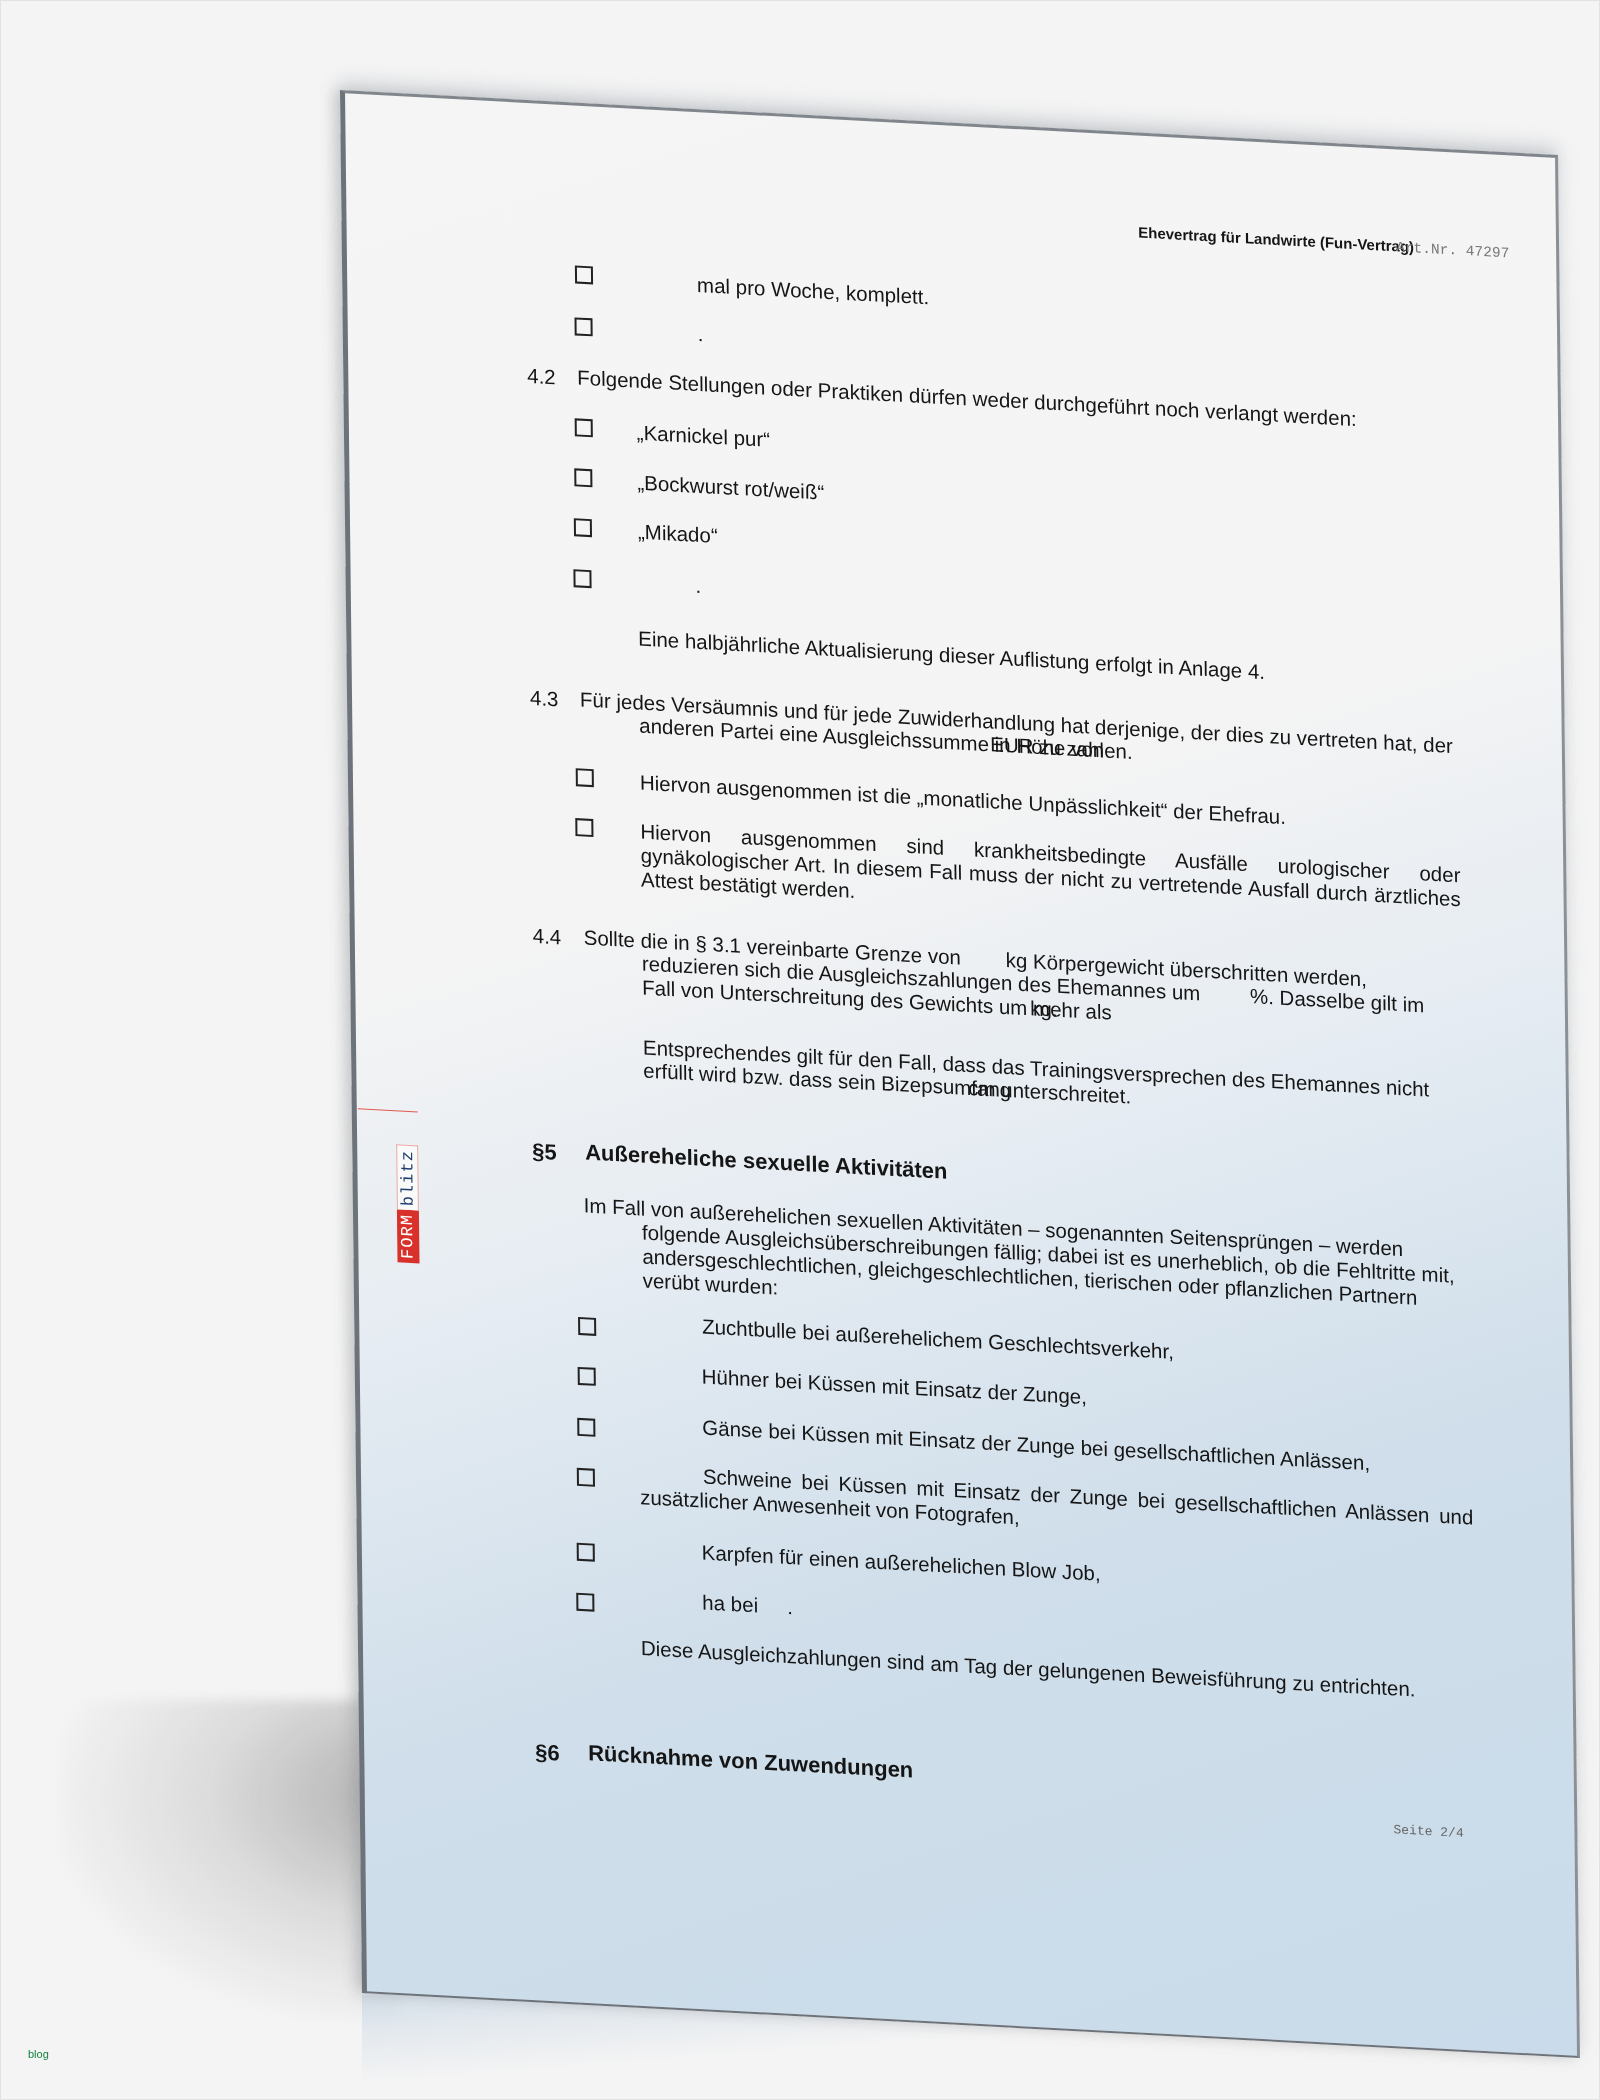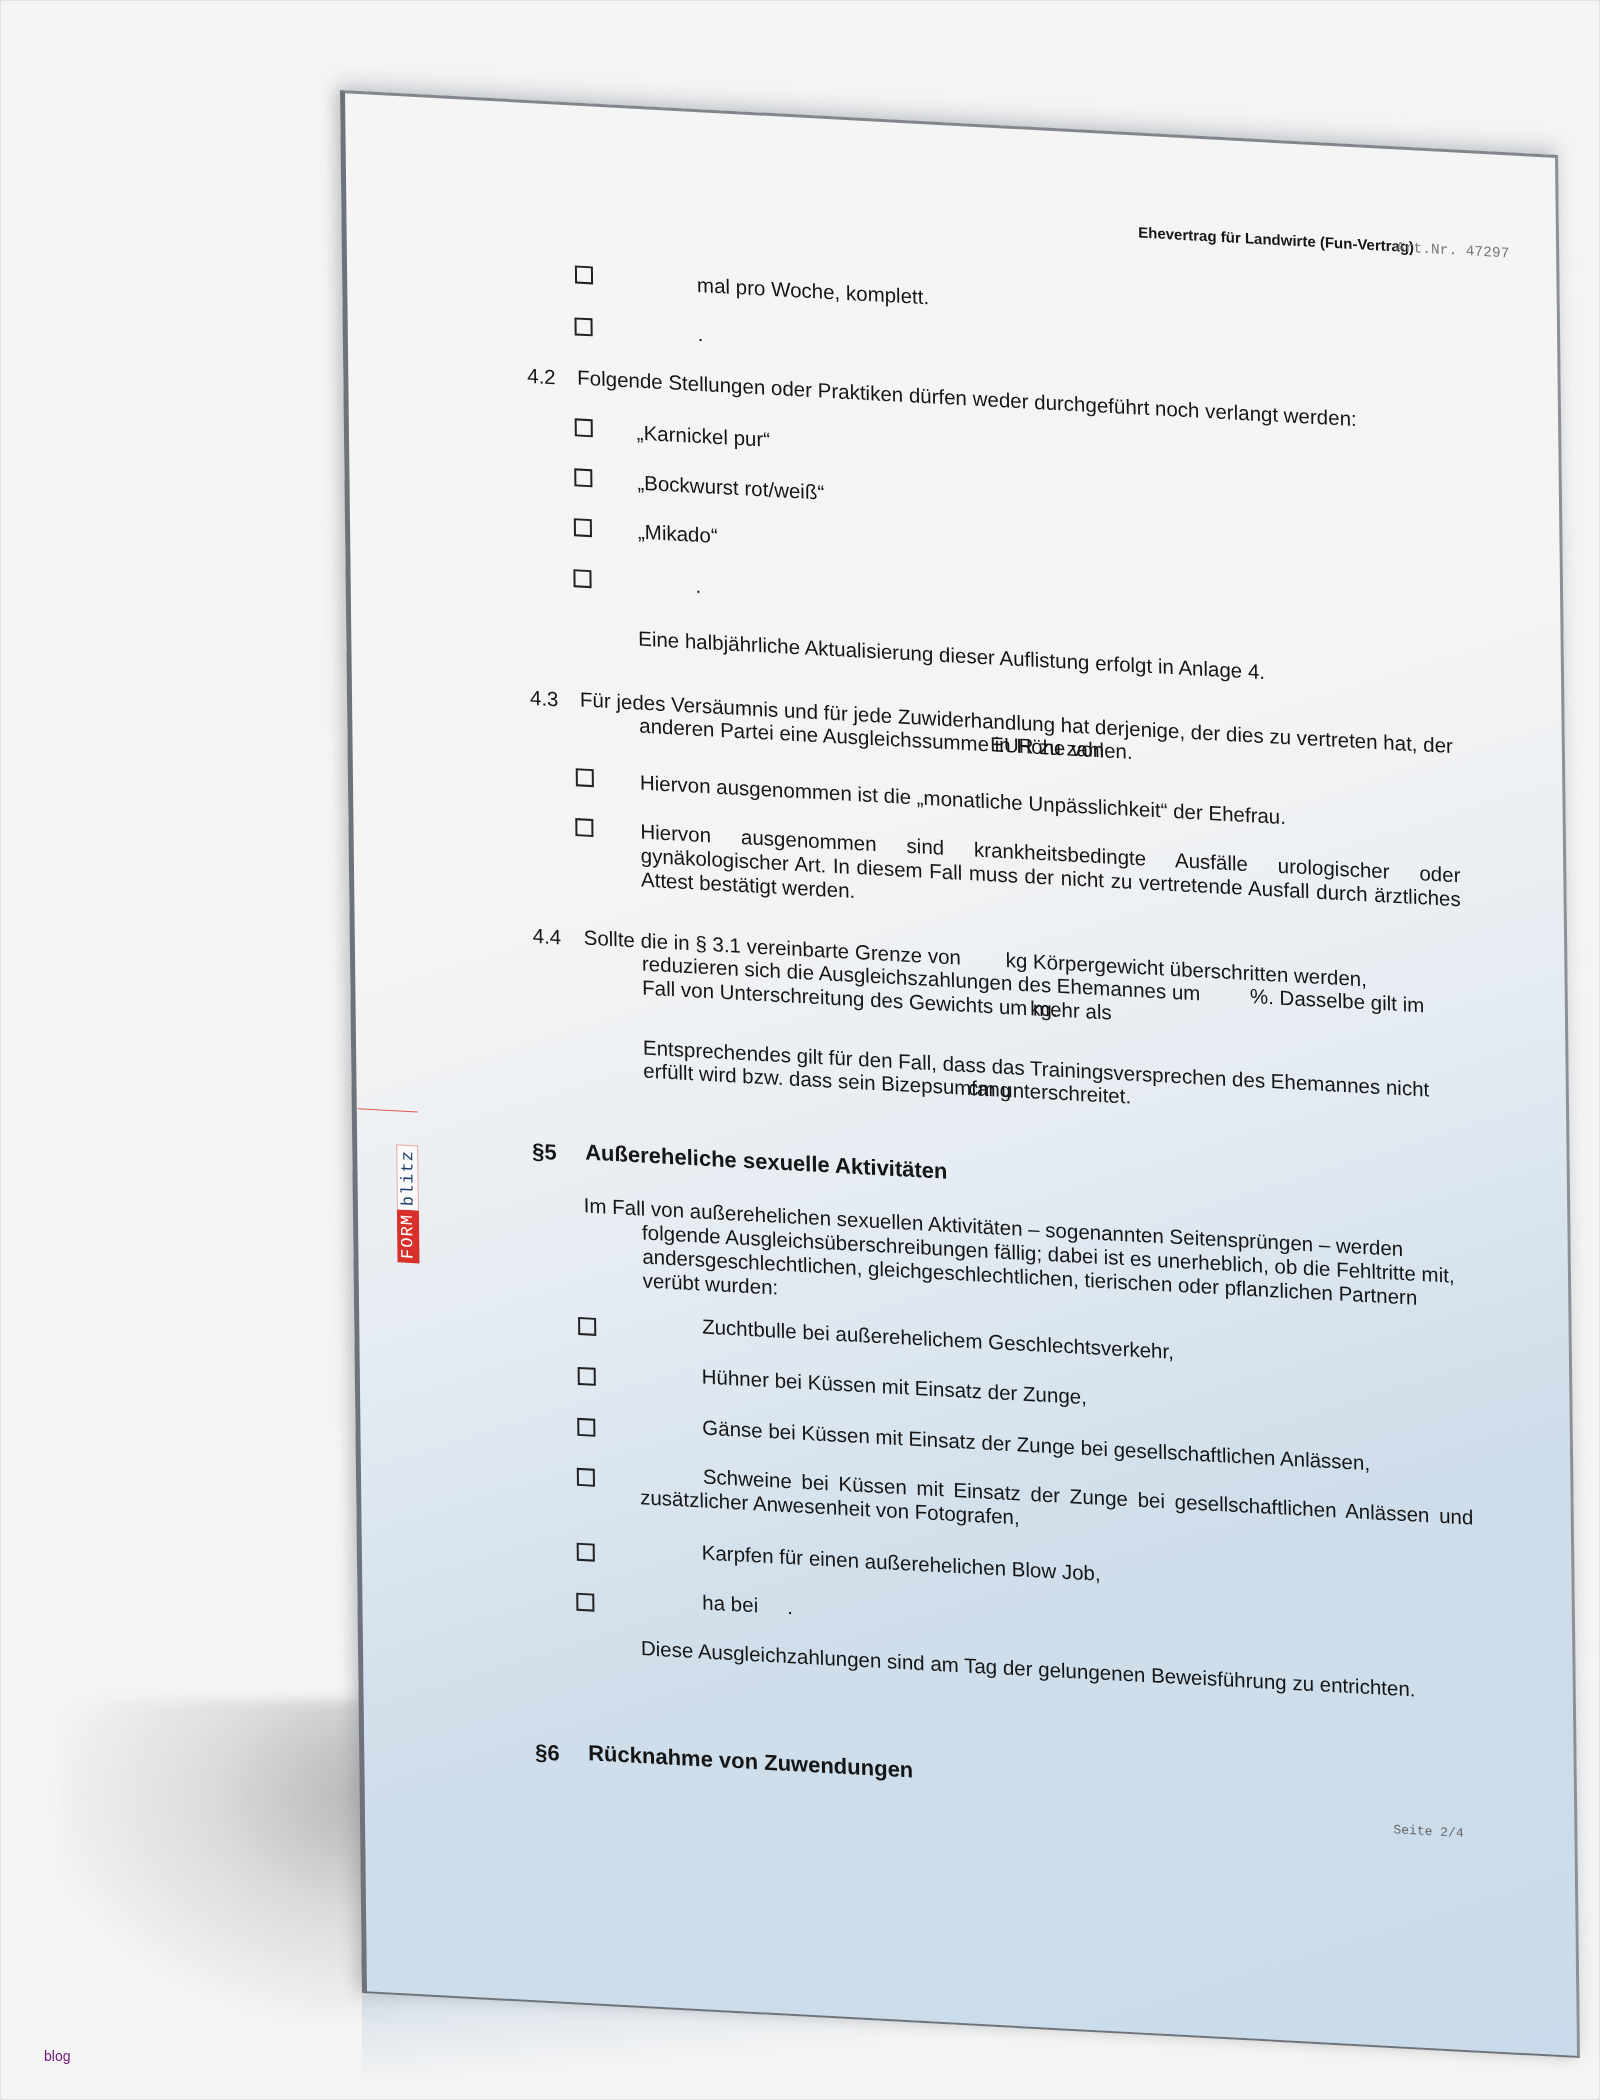--- a/index.html
+++ b/index.html
@@ -6,21 +6,21 @@
   body {
     width:1600px; height:2100px; overflow:hidden; position:relative;
     background:#f4f4f4;
     font-family:"Liberation Sans", sans-serif;
   }
   .frame-line {
     position:absolute; left:0; top:0; width:1598px; height:2098px;
     border:1px solid #e2e2e2; pointer-events:none;
   }
   .watermark {
-    position:absolute; left:44px; top:2048px; font-size:14px; color:#701a75;
+    position:absolute; left:28px; top:2048px; font-size:11px; color:#15803d;
   }
   
   .shadow-blob {
     position:absolute; left:60px; top:1700px; width:340px; height:320px;
     background: radial-gradient(ellipse at 100% 30%, rgba(120,120,120,0.55) 0%, rgba(150,150,150,0.25) 40%, rgba(244,244,244,0) 75%);
     filter: blur(6px);
   }
   .reflection {
     position:absolute; left:362px; top:1995px; width:1185px; height:90px;
     background: linear-gradient(to bottom, rgba(190,208,225,0.55), rgba(244,244,244,0));

